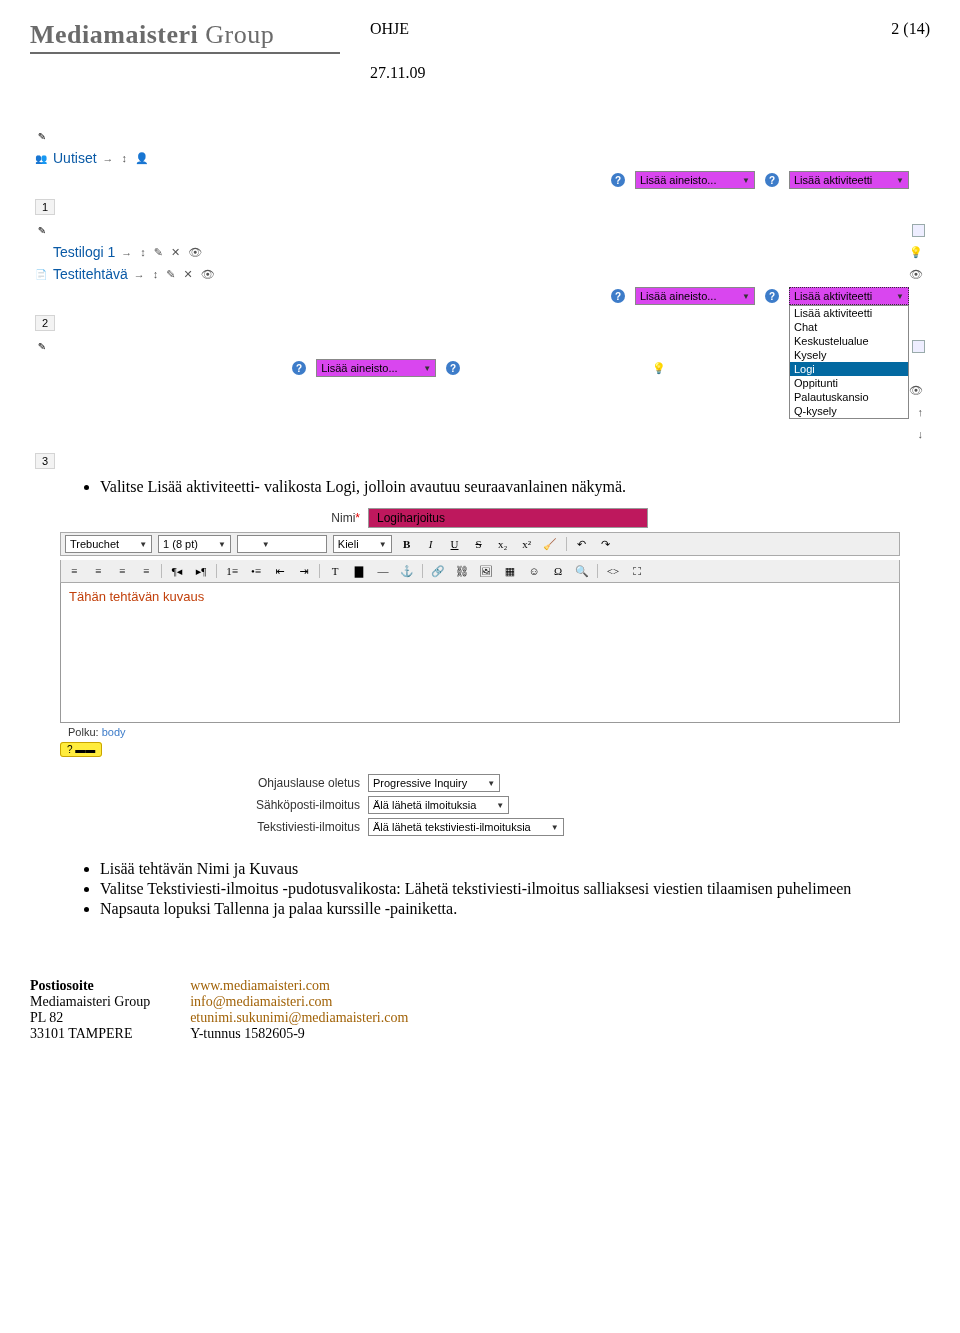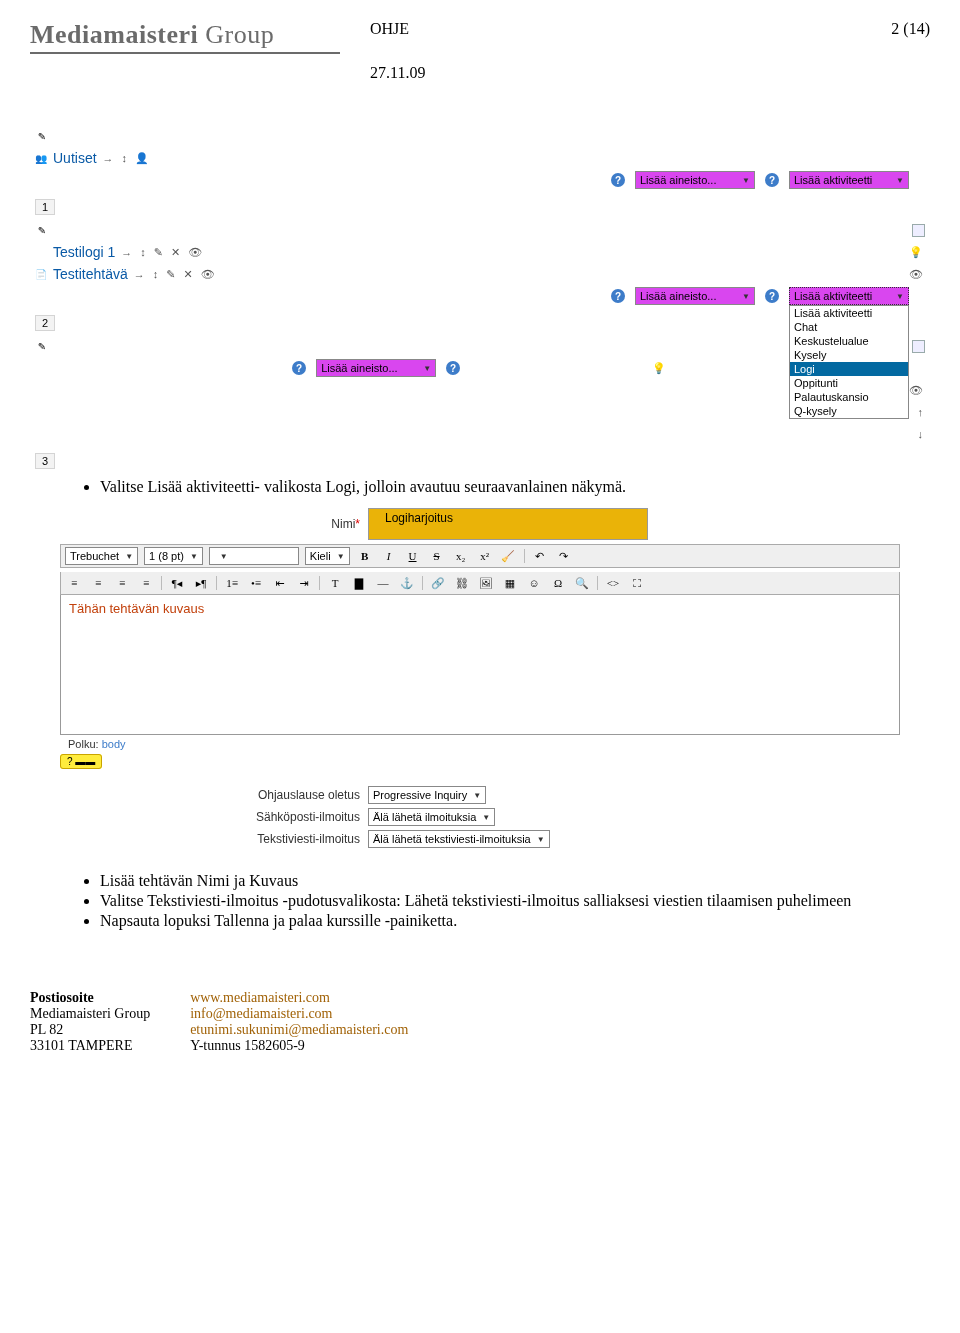--- a/index.html
+++ b/index.html
@@ -33,37 +33,37 @@
   .sq { width:13px; height:13px; border:1px solid #9aa; background:#eef; display:inline-block;}
   .mini { font-size:11px; color:#555; padding:0 2px;}
 
   .bullets { margin: 6px 0 12px 70px; font-family:"Times New Roman", serif; font-size:16px; }
   .bullets li { margin: 2px 0; list-style: disc; }
 
   
   .form-row { display:flex; align-items:center; gap:8px; margin:4px 0; }
   .form-label { width:330px; text-align:right; font-size:12px; color:#333; }
   .req { color:#d00; }
-  .text-input { border:1px solid #999; font-size:12px; padding:2px 16px; width:280px; height:32px; background:#eab308;}
+  .text-input { border:1px solid #999; font-size:12px; padding:2px 8px; width:280px; height:20px; background:#be185d;}
   .toolbar { border:1px solid #aaa; background:#efefef; padding:2px 4px; display:flex; align-items:center; gap:6px; flex-wrap:wrap; font-size:11px; margin-top:4px;}
   .toolbar .sep { width:1px; height:14px; background:#bbb; }
   .tbtn { width:18px; height:18px; display:inline-flex; align-items:center; justify-content:center; border:1px solid transparent; font-family:"Times New Roman",serif;}
   .editor-area { border:1px solid #999; border-top:none; height:140px; padding:6px 8px; font-size:13px; color:#c2410c; background:#fff;}
   .path { font-size:11px; color:#3d7cc9; padding:3px 8px;}
   .path .lbl{color:#333;}
   .yellow-btn { background:#ffec3d; border:1px solid #c9a400; border-radius:3px; padding:1px 6px; font-size:10px;}
 
   .footer { display:flex; gap:40px; font-family:"Times New Roman", serif; font-size:14px; margin-top:60px; }
   .footer .fcol { display:flex; flex-direction:column; }
   .footer .h { font-weight:bold; }
   .footer a { color:#a16207; }
 
   .shot2 { margin-top:8px; }
   .spacer { height:14px; }
-  .small-select { border:1px solid #888; background:#fff; font-size:11px; padding:1px 4px; height:18px; display:inline-flex; align-items:center; gap:6px;}
+  .small-select { border:1px solid #888; background:#fff; font-size:11px; padding:1px 4px; height:18px; display:inline-flex; align-items:center; gap:20px;}
 </style>
 </head>
 <body>
 
 <div class="page">
 
   <div class="doc-header">
     <div class="logo-wrap">
       <div class="logo-text">
         <span class="bold">Mediamaisteri</span>

